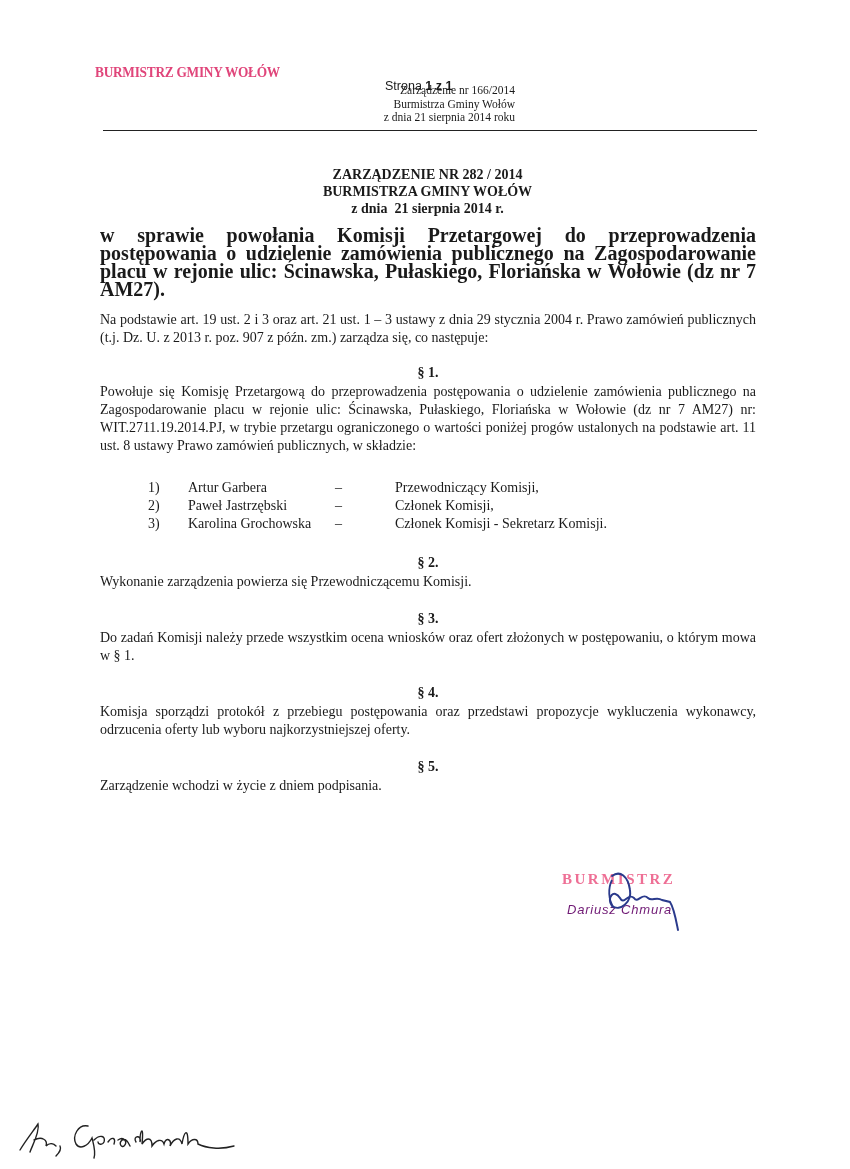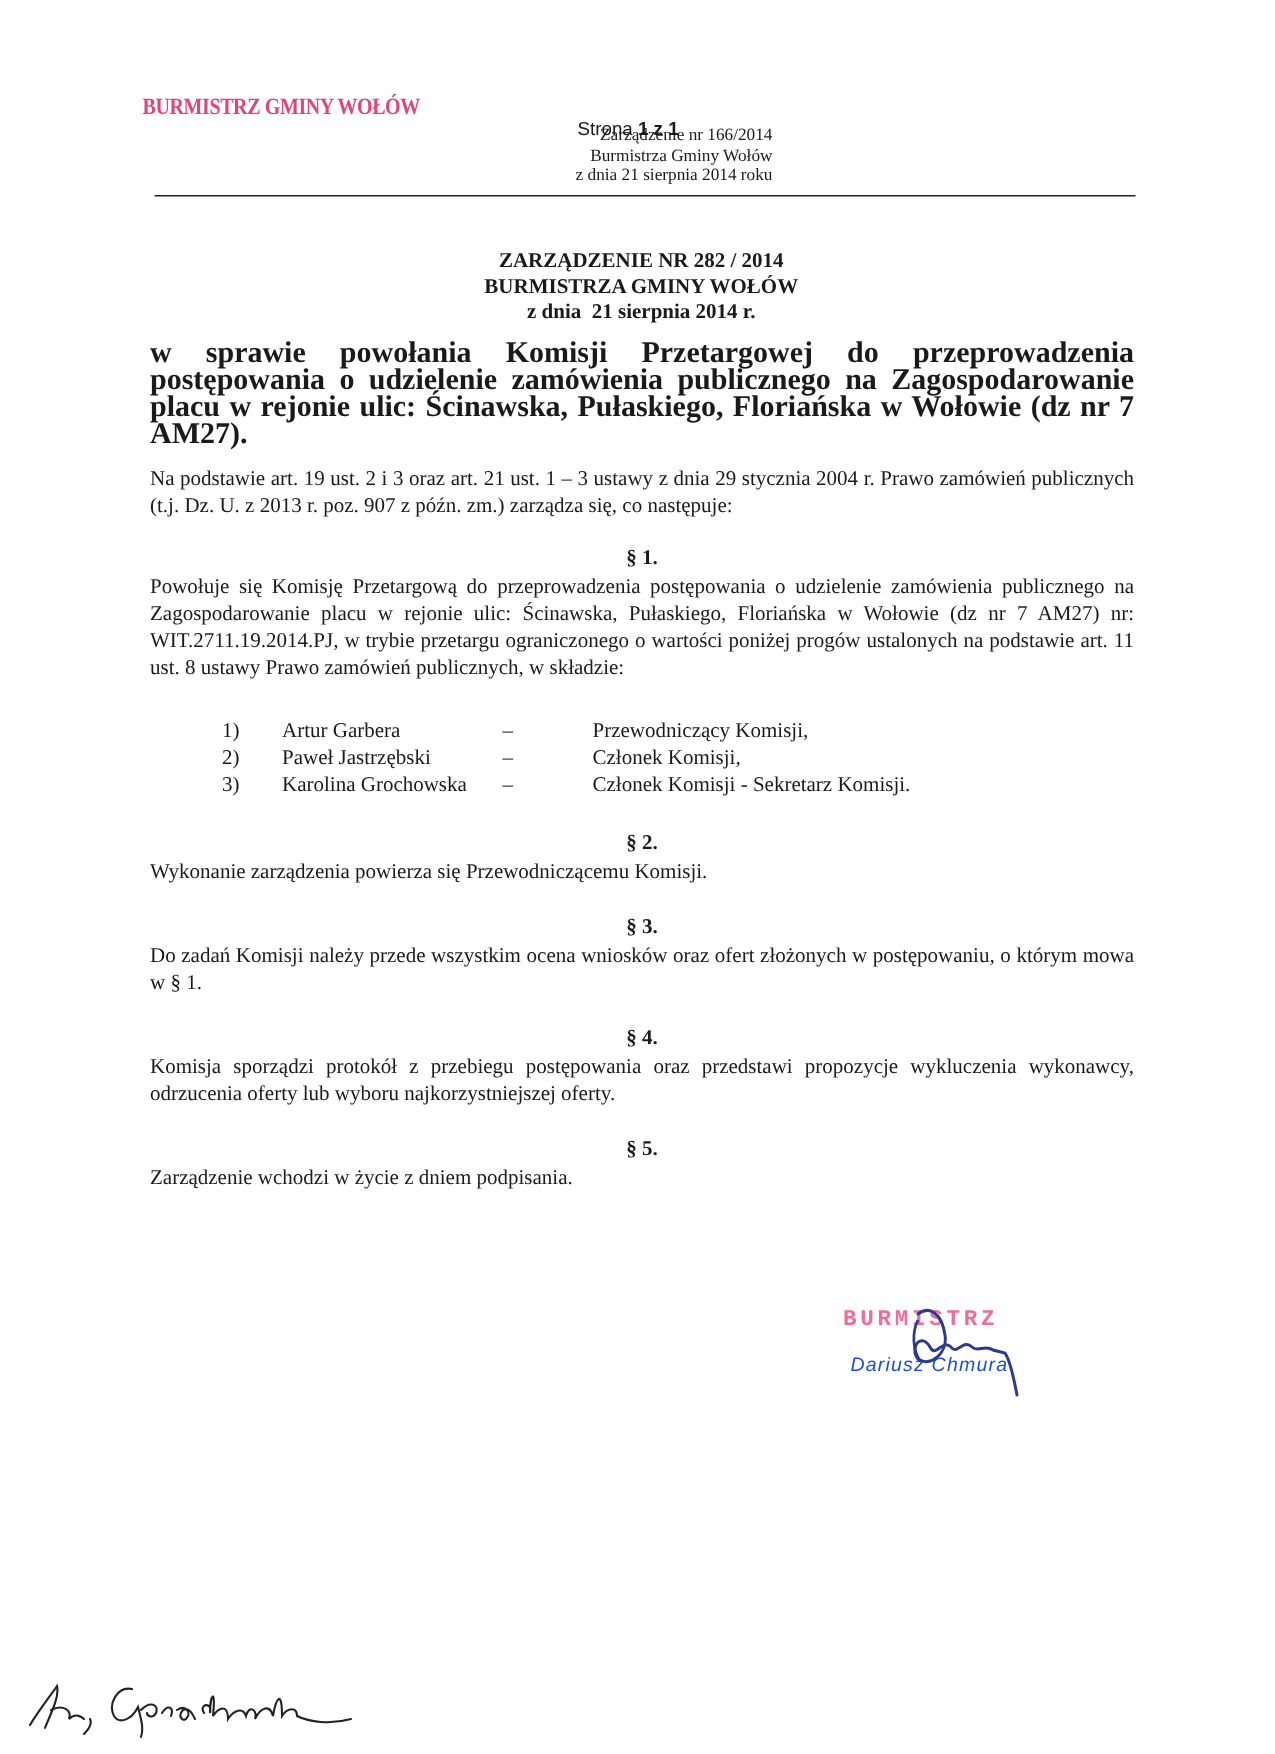--- a/index.html
+++ b/index.html
@@ -19,24 +19,24 @@
   .title-block { left: 95px; top: 166px; width: 665px; text-align: center; font-weight: bold; font-size: 14px; line-height: 17px; }
   .subject { left: 100px; top: 226px; width: 656px; font-weight: bold; font-size: 20px; line-height: 18px; text-align: justify; }
   .para { left: 100px; width: 656px; font-size: 14px; line-height: 18px; text-align: justify; }
   .para-center { left: 100px; width: 656px; text-align: center; font-weight: bold; font-size: 14px; }
   .member { font-size: 14px; line-height: 18px; }
   .member .num { position: absolute; left: 148px; }
   .member .name { position: absolute; left: 188px; }
   .member .dash { position: absolute; left: 335px; }
   .member .role { position: absolute; left: 395px; }
   .stamp-title {
-    left: 562px; top: 871px; font-family: Liberation Mono, monospace; font-weight: bold; font-size: 15px;
+    left: 562px; top: 871px; font-family: Liberation Serif, serif; font-weight: bold; font-size: 15px;
     color: #ee6f95; letter-spacing: 2.5px;
   }
-  .stamp-name { left: 567px; top: 902px; font-family: "Liberation Sans", sans-serif; font-style: italic; font-size: 13px; color: #1d4ed8; letter-spacing: 0.8px; }
+  .stamp-name { left: 567px; top: 902px; font-family: "Liberation Sans", sans-serif; font-style: italic; font-size: 13px; color: #701a75; letter-spacing: 0.8px; }
   svg.sig { position: absolute; }
 </style>
 </head>
 <body>
 
 <div class="abs brand">BURMISTRZ GMINY WOŁÓW</div>
 <div class="abs page-indicator"><span>Strona </span><b>1</b><b> z </b><b>1</b></div>
 <div class="abs header-meta">
   <div>Zarządzenie nr 166/2014</div>
   <div>Burmistrza Gminy Wołów</div>

